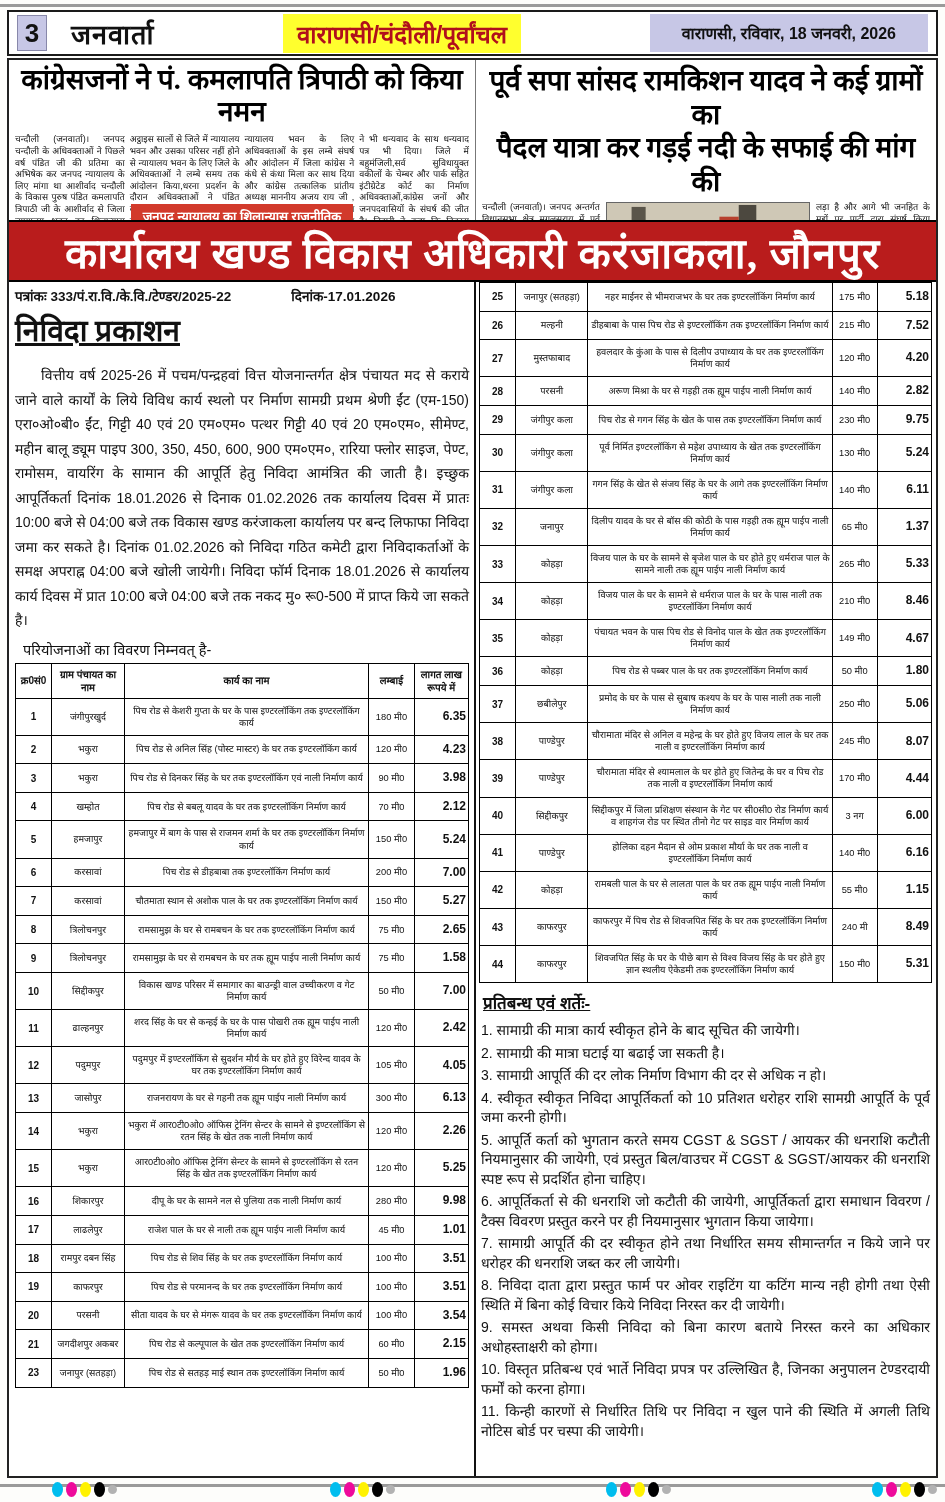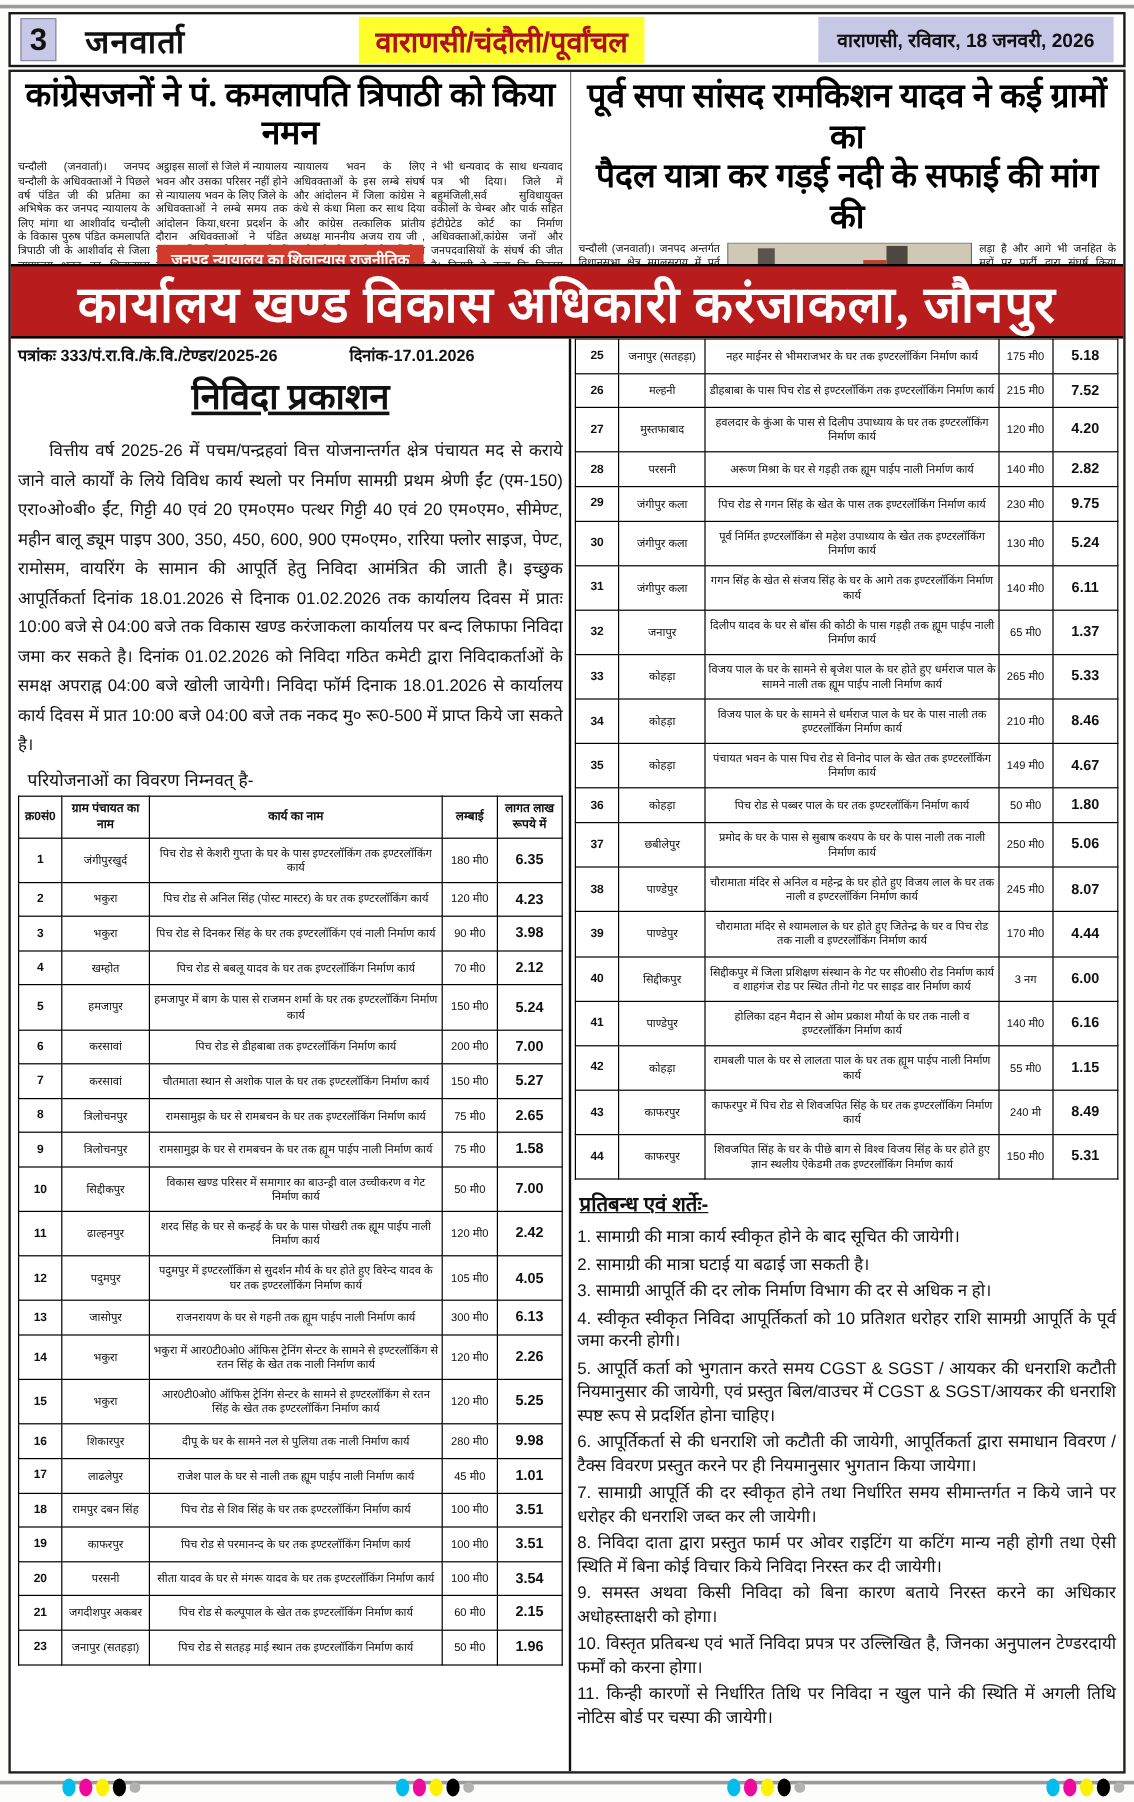--- a/index.html
+++ b/index.html
@@ -6,21 +6,21 @@
   html,body { background:#e9e9e9; }
   body { font-family:"Liberation Sans","DejaVu Sans",sans-serif; }
   .page { position:relative; width:945px; height:1502px; background:#fdfdfb; margin:0 auto; overflow:hidden; color:#111; }
   .topline { position:absolute; top:4px; left:0; width:100%; height:3px; background:#9a9a9a; }
 
   
   .masthead { position:absolute; top:10px; left:7px; right:7px; height:46px; border:2px solid #1a1a1a; background:#fff; display:flex; align-items:center; padding:0 8px; }
   .pageno { background:#c7c7e6; border:1px solid #8888aa; min-width:30px; height:36px; display:flex; align-items:center; justify-content:center; font-size:26px; font-weight:bold; padding:0 6px; }
   .papername { font-size:27px; font-weight:bold; margin-left:24px; letter-spacing:1px; }
   .edition { margin:0 auto; background:#ffff2e; color:#b00f1c; font-size:24px; font-weight:bold; padding:3px 14px; }
-  .dateline { background:#c7c7e6; font-size:16px; font-weight:bold; padding:8px 16px; }
+  .dateline { background:#c7c7e6; font-size:16px; font-weight:bold; padding:8px 32px; }
 
   
   .frame { position:absolute; top:58px; left:7px; right:7px; bottom:24px; border:2px solid #222; background:#fff; overflow:hidden; display:flex; flex-direction:column; }
 
   
   .articles { display:flex; height:160px; overflow:hidden; }
   .article { padding:2px 6px; overflow:hidden; }
   .article-left { width:467px; border-right:1px solid #777; }
   .article-right { flex:1; }
   .headline { font-weight:800; color:#000; text-align:center; font-family:"Liberation Serif","DejaVu Serif",serif; }
@@ -36,29 +36,29 @@
 
   
   .banner { height:62px; background:#b91c1c; color:#fff; display:flex; align-items:center; justify-content:center; font-size:42px; font-weight:900; letter-spacing:1px; border-top:2px solid #000; border-bottom:2px solid #000; font-family:"Liberation Serif","DejaVu Serif",serif; }
 
   
   .tender { flex:1; display:flex; overflow:hidden; }
   .t-left { width:467px; border-right:2px solid #111; padding:3px 5px 0 6px; overflow:hidden; }
   .t-right { flex:1; padding:0 4px 0 3px; display:flex; flex-direction:column; overflow:hidden; }
   .refline { display:flex; font-size:13.5px; font-weight:bold; margin:2px 0 4px; }
   .refline .dt { margin-left:60px; }
-  .t-title { text-align:center; font-size:30px; font-weight:800; text-decoration:underline; margin:2px 0 8px; font-family:"Liberation Serif","DejaVu Serif",serif; }
+  .t-title { text-align:left; font-size:30px; font-weight:800; text-decoration:underline; margin:2px 0 8px; font-family:"Liberation Serif","DejaVu Serif",serif; }
   .intro { font-size:14px; line-height:24.5px; text-align:justify; text-indent:26px;margin-top:13px; }
   .proj-label { font-size:14.5px; margin:6px 0 4px 8px; }
 
   table.works { width:100%; border-collapse:collapse; table-layout:fixed; }
   table.works th, table.works td { border:1px solid #000; font-size:9.3px; line-height:1.3; text-align:center; padding:6px 2px; vertical-align:middle; word-wrap:break-word; }
   table.works th { font-size:10px; font-weight:bold; padding:4px 2px; }
   table.works .c0 { font-weight:bold; font-size:10px; }
-  table.works .c4 { font-size:12px; font-weight:600; }
+  table.works .c4 { font-size:12px; font-weight:600;text-align:right; }
   .w-sn { width:8%; } .w-gp { width:16%; } .w-work { width:54%; } .w-len { width:10%; } .w-cost { width:12%; }
 
   .cond-title { font-size:17px; font-weight:bold; text-decoration:underline; margin:8px 0 4px 4px; }
   .cond-item { font-size:14px; line-height:19.5px; margin:3px 2px; text-align:justify; }
 
   
   .regmarks { position:absolute; left:0; right:0; bottom:2px; height:20px; }
   .regmarks .line { position:absolute; top:4px; left:0; width:100%; height:3px; background:#9a9a9a; }
   .dotgroup { position:absolute; top:2px; display:flex; gap:3px; align-items:center; }
   .dot { width:11px; height:15px; border-radius:50%; }
@@ -133,21 +133,21 @@
           <div class="rcol">लड़ा है और आगे भी जनहित के मुद्दों पर पार्टी द्वारा संघर्ष किया जाएगा और आपकी समस्याओं का निदान अधिकारियों से मिलकर कराया जाएगा। सभा को अन्य वक्ताओं ने भी संबोधित किया। इस अवसर पर पूर्व ब्लाक प्रमुखबाबूलाल यादव, रोहित यादव, स्यान नारायण यादव, इंद्रदेव यादव, लक्ष्मण यादव, गाना लाल यादव, दया प्रधान, जयविंदर यादव, जिला पंचायत सदस्यमुलायम सिंह यादव सहित सैकड़ो लोगोंकी उपस्थिति में लगभग 10 ग्राम सभाओं के सैकड़ो की संख्या में लोग मौजूद रहे।</div>
         </div>
       </div>
     </div>
 
     <div class="banner">कार्यालय खण्ड विकास अधिकारी करंजाकला, जौनपुर</div>
 
     <div class="tender">
       <div class="t-left">
         <div class="refline">
-          <span>पत्रांकः 333/पं.रा.वि./के.वि./टेण्डर/2025-26</span>
+          <span>पत्रांकः 333/पं.रा.वि./के.वि./टेण्डर/2025-22</span>
           <span class="dt">दिनांक-17.01.2026</span>
         </div>
         <div class="t-title">निविदा प्रकाशन</div>
         <div class="intro">वित्तीय वर्ष 2025-26 में पचम/पन्द्रहवां वित्त योजनान्तर्गत क्षेत्र पंचायत मद से कराये जाने वाले कार्यों के लिये विविध कार्य स्थलो पर निर्माण सामग्री प्रथम श्रेणी ईंट (एम-150) एरा०ओ०बी० ईंट, गिट्टी 40 एवं 20 एम०एम० पत्थर गिट्टी 40 एवं 20 एम०एम०, सीमेण्ट, महीन बालू ड्यूम पाइप 300, 350, 450, 600, 900 एम०एम०, रारिया फ्लोर साइज, पेण्ट, रामोसम, वायरिंग के सामान की आपूर्ति हेतु निविदा आमंत्रित की जाती है। इच्छुक आपूर्तिकर्ता दिनांक 18.01.2026 से दिनाक 01.02.2026 तक कार्यालय दिवस में प्रातः 10:00 बजे से 04:00 बजे तक विकास खण्ड करंजाकला कार्यालय पर बन्द लिफाफा निविदा जमा कर सकते है। दिनांक 01.02.2026 को निविदा गठित कमेटी द्वारा निविदाकर्ताओं के समक्ष अपराह्न 04:00 बजे खोली जायेगी। निविदा फॉर्म दिनाक 18.01.2026 से कार्यालय कार्य दिवस में प्रात 10:00 बजे 04:00 बजे तक नकद मु० रू0-500 में प्राप्त किये जा सकते है।</div>
         <div class="proj-label">परियोजनाओं का विवरण निम्नवत् है-</div>
         <table class="works">
           <colgroup>
               <col class="w-sn">
               <col class="w-gp">
               <col class="w-work">

